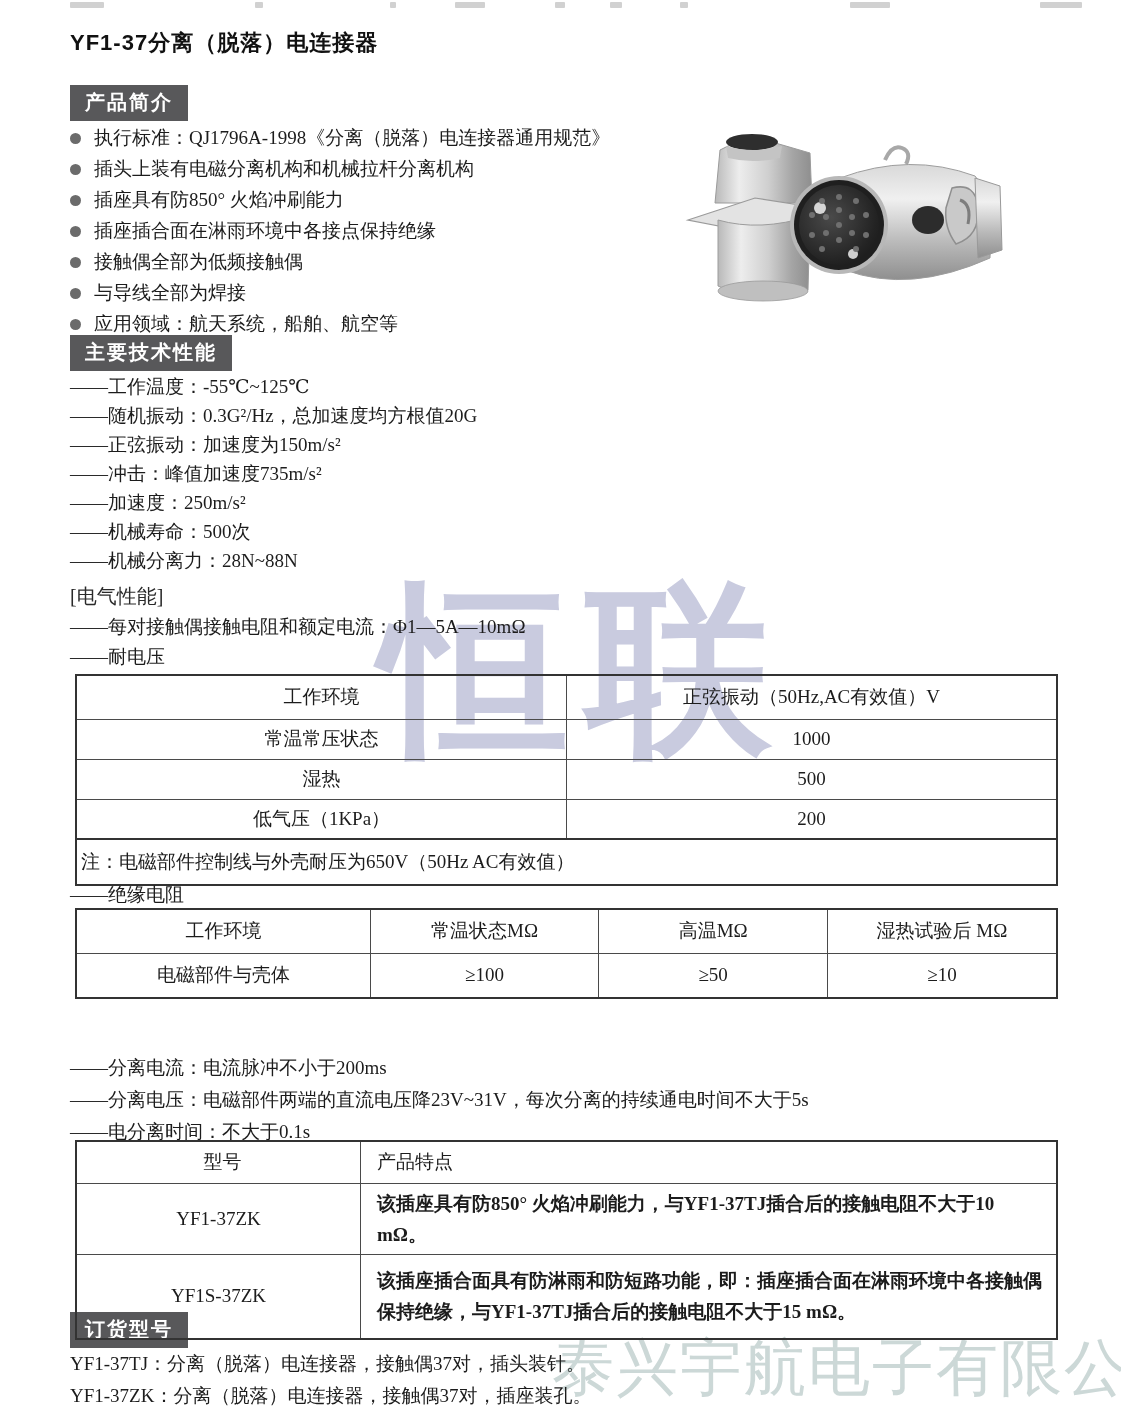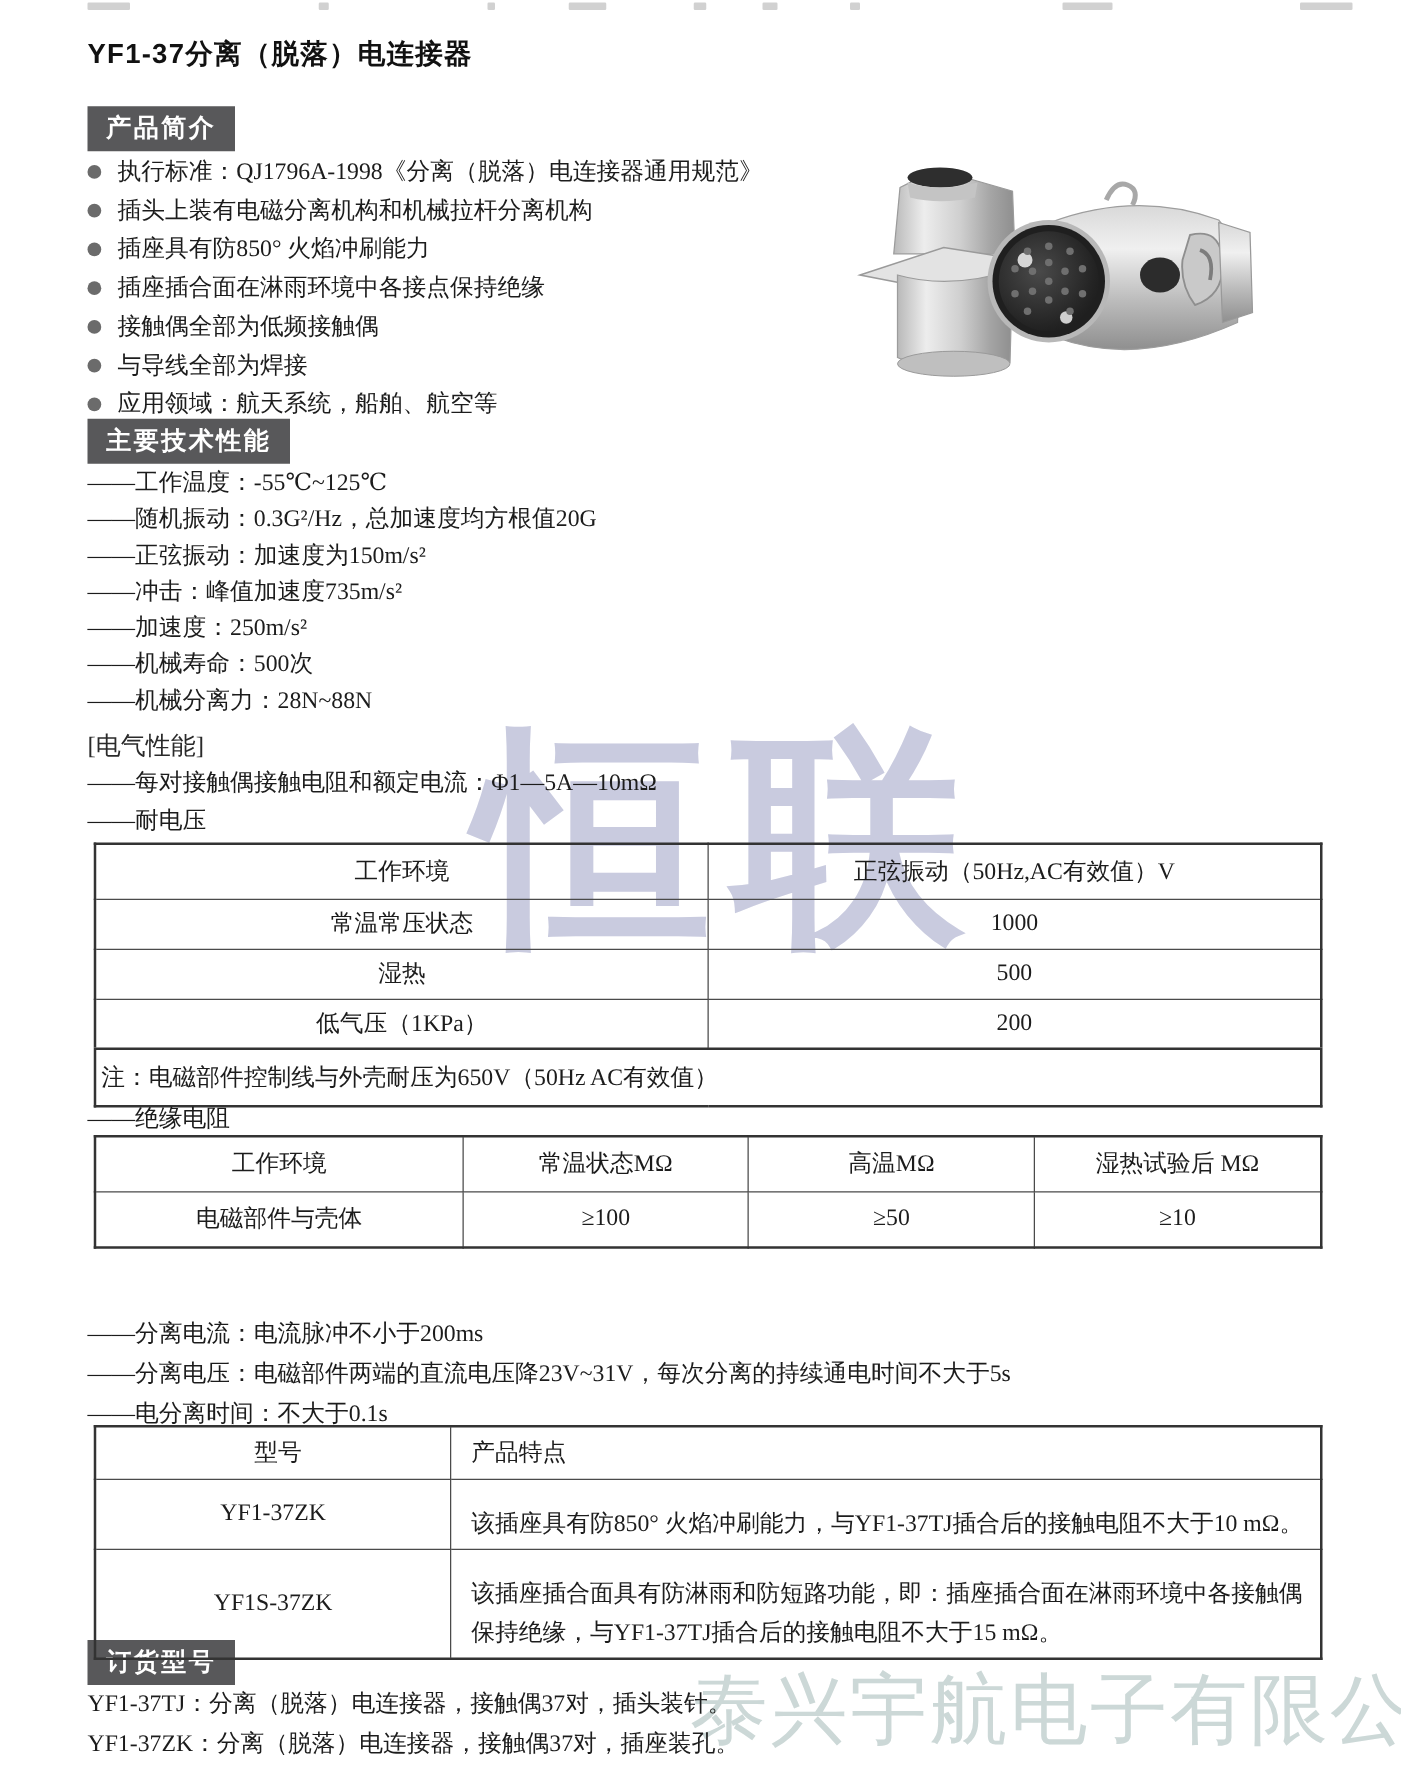--- a/index.html
+++ b/index.html
@@ -63,22 +63,22 @@
   .t-withstand .hrow  { height:44px; }
   .t-withstand .drow  { height:40px; }
   .t-withstand .nrow td { height:46px; text-align:left; padding-left:4px; border-top:2px solid #333; }
   .t-insulation { top:908px; }
   .t-insulation .hrow { height:44px; }
   .t-insulation .drow { height:45px; }
   .t-models { top:1140px; }
   .t-models .hrow { height:42px; }
   .t-models .hrow th, .t-models td.feat { text-align:left; padding-left:16px; }
   .t-models .r1 { height:48px; }
-  .t-models .r2 { height:74px; }
-  .t-models td.feat { line-height:31px; padding-top:20px; padding-bottom:4px; }
+  .t-models .r2 { height:85px; }
+  .t-models td.feat { line-height:31px; padding-top:4px; padding-bottom:4px;font-weight:bold; }
 
   .ordering-lines { left:70px; top:1348px; z-index:2; }
   .ordering-lines div { height:32px; line-height:32px; font-size:19px; white-space:nowrap; }
 
   .wm-center {
     left:382px; top:576px; z-index:1;
     font-family:"DejaVu Serif","Liberation Serif",serif; font-weight:bold;
     font-size:186px; line-height:1; letter-spacing:18px; color:#c9cbdf;
     user-select:none; white-space:nowrap;
   }

